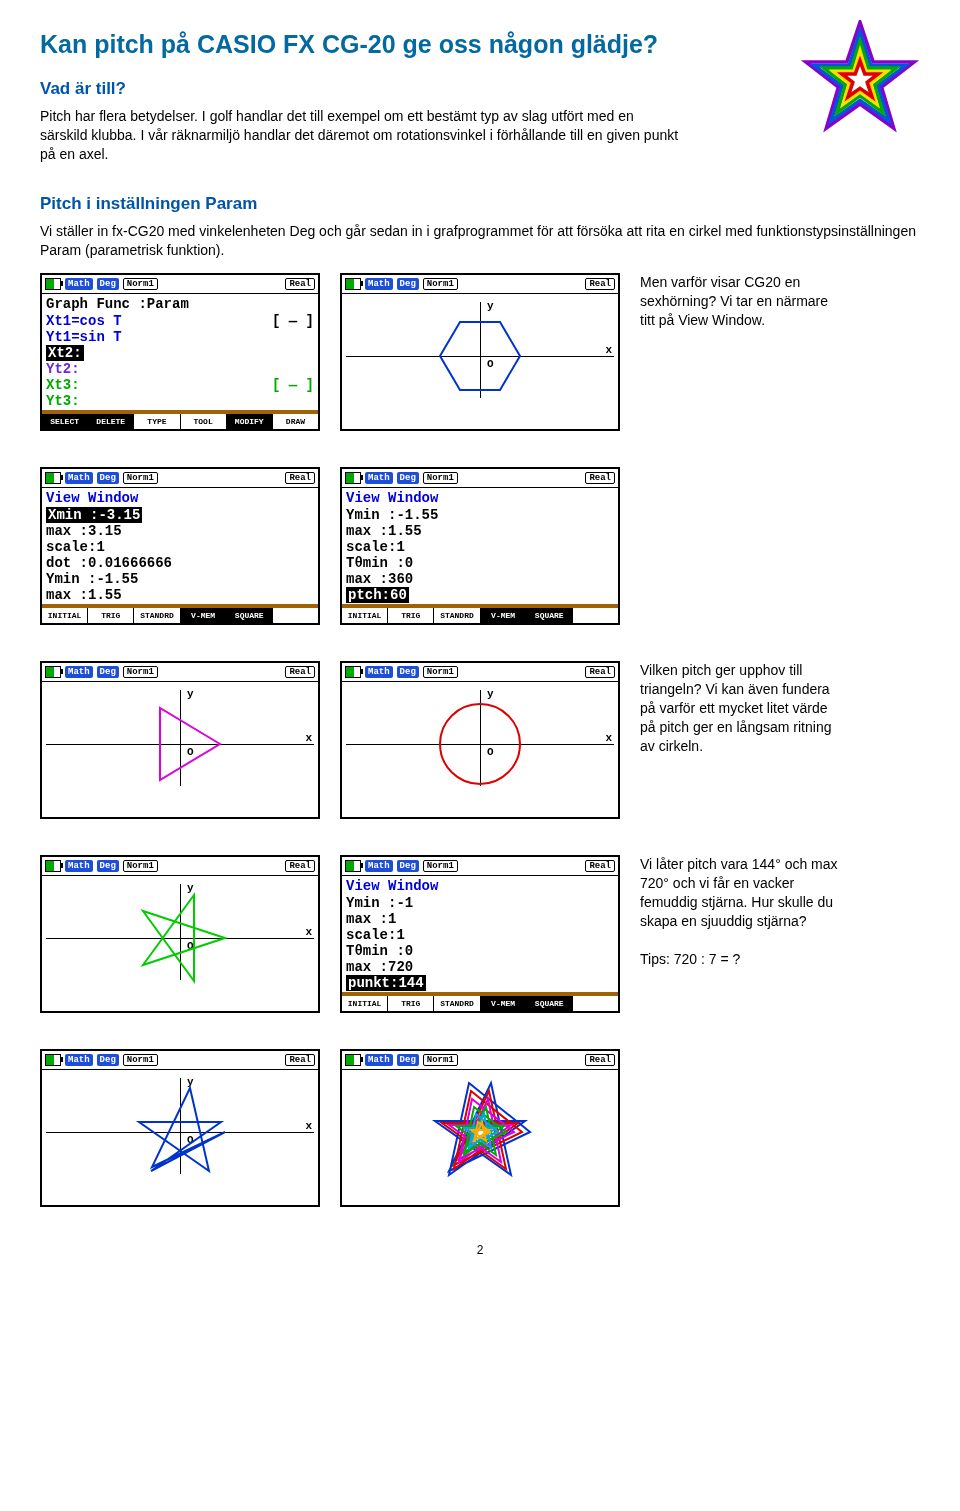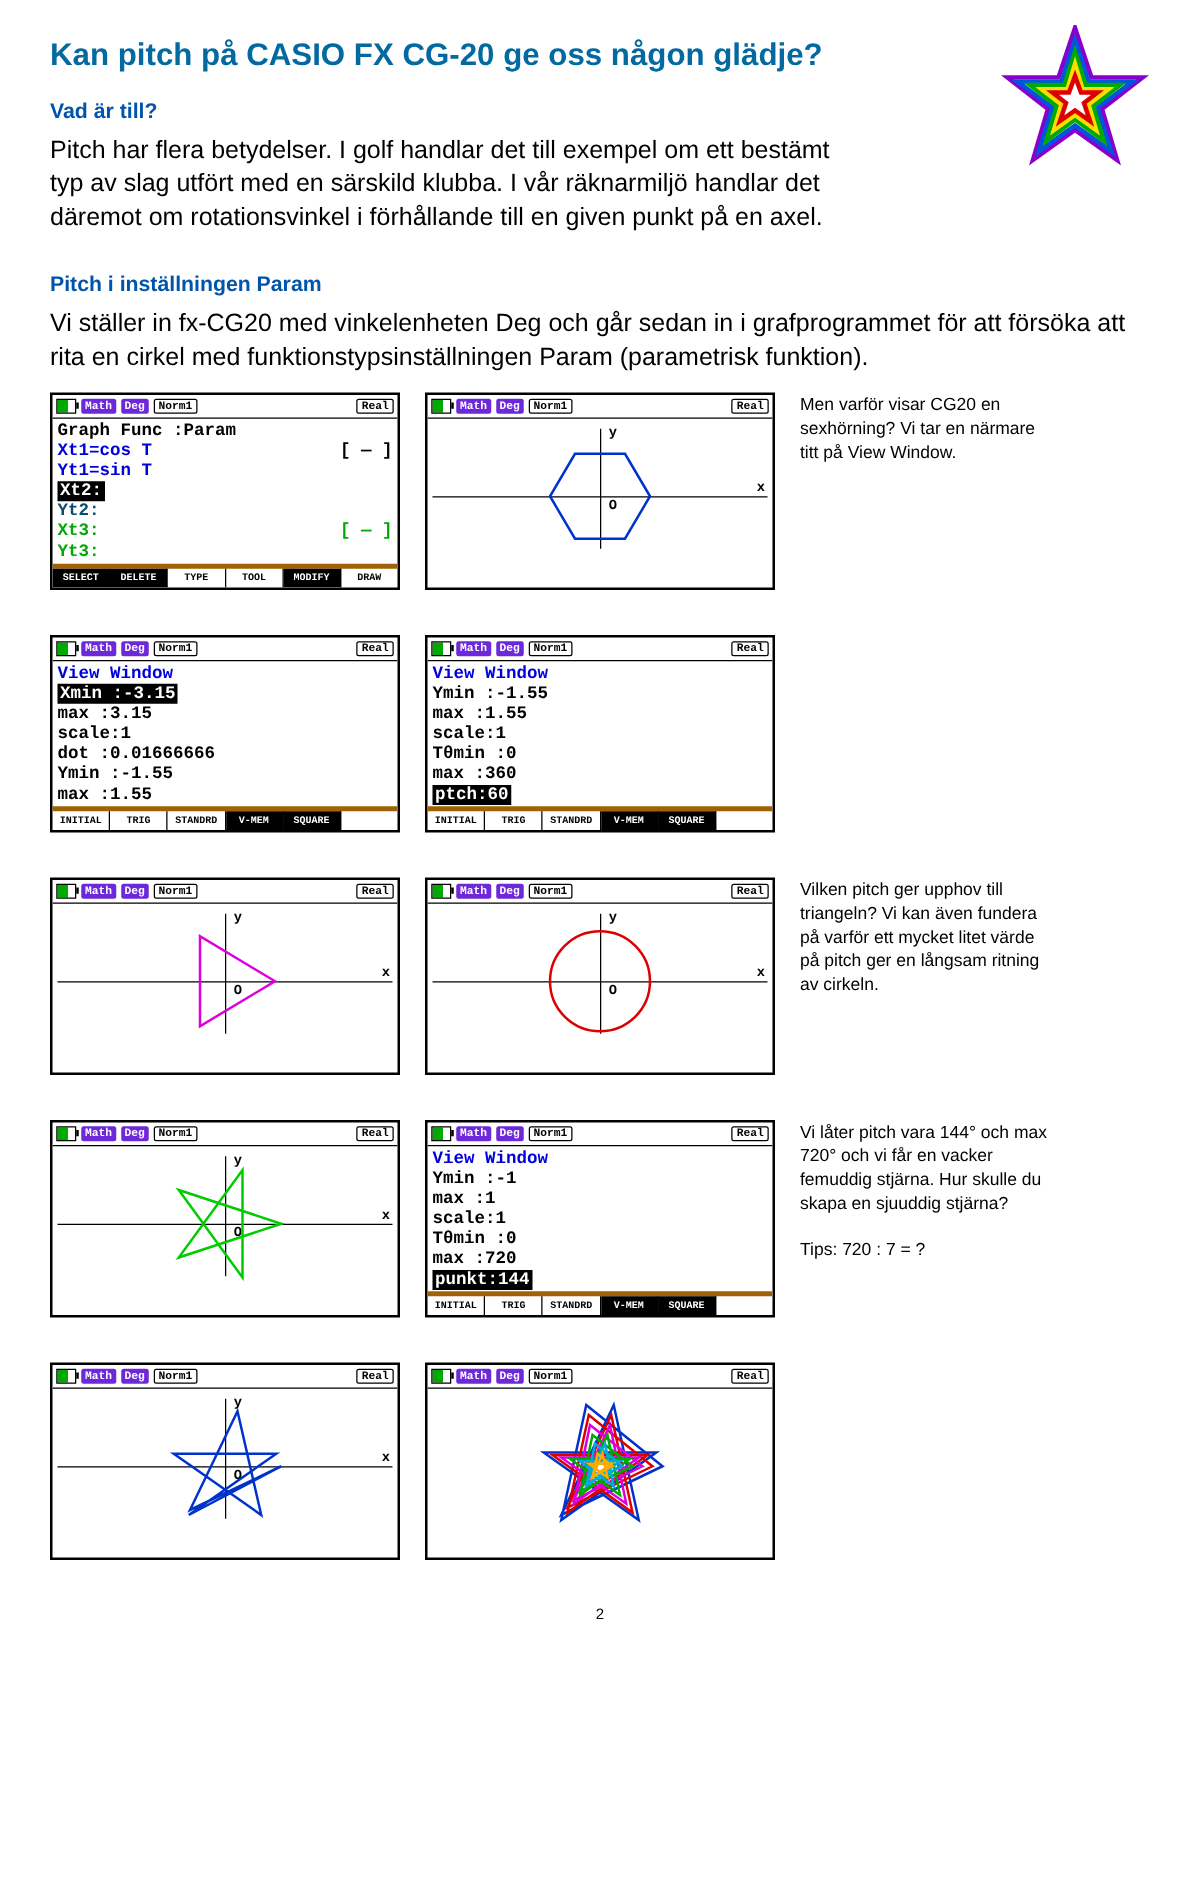--- a/index.html
+++ b/index.html
@@ -1,36 +1,36 @@
 <!DOCTYPE html>
 <html><head>
 <meta charset="utf-8">
 <style>
 body{font-family:Verdana,Geneva,sans-serif;margin:0;padding:30px 40px;background:#fff;color:#000;width:960px;box-sizing:border-box}
 h1{color:#0369a1;font-size:25px;margin:0 0 20px 0;font-weight:bold}
 .author{color:#0055aa;font-size:17px;margin:0 0 18px 0;font-weight:bold}
 h2{color:#0055aa;font-size:17px;margin:0 0 8px 0;font-weight:bold}
-p{font-size:20px;line-height:1.35;margin:0 0 14px 0}
+p{font-size:14px;line-height:1.35;margin:0 0 14px 0}
 .header-wrap{position:relative}
 .star-deco{position:absolute;right:0;top:-10px;width:120px;height:120px}
 .row{display:flex;gap:20px;margin-bottom:36px;align-items:flex-start}
 .calc{border:2px solid #000;width:280px;height:158px;background:#fff;position:relative;font-family:'Courier New',monospace;font-size:13px;box-sizing:border-box;overflow:hidden}
 .calc-top{height:18px;border-bottom:1px solid #000;display:flex;align-items:center;padding:0 3px;gap:4px}
 .batt{width:14px;height:10px;border:1px solid #000;position:relative;background:linear-gradient(90deg,#0a0 60%,#fff 60%)}
 .batt:after{content:"";position:absolute;right:-3px;top:2px;width:2px;height:5px;background:#000}
-.pill{background:#6d28d9;color:#fff;font-size:9px;padding:1px 3px;border-radius:2px;font-weight:bold}
+.pill{background:#1d4ed8;color:#fff;font-size:9px;padding:1px 3px;border-radius:2px;font-weight:bold}
 .pill-w{border:1px solid #000;color:#000;background:#fff;font-size:9px;padding:0 3px;border-radius:2px;font-weight:bold}
 .calc-body{padding:2px 4px;font-weight:bold;font-size:14px;line-height:1.15}
 .calc-foot{position:absolute;bottom:0;left:0;right:0;height:15px;display:flex;border-top:4px solid #a16207}
 .fkey{flex:1;font-size:8px;font-weight:bold;text-align:center;line-height:15px;border-right:1px solid #000}
 .fkey:last-child{border-right:none}
 .fkey.inv{background:#000;color:#fff}
 .sidenote{font-size:14px;line-height:1.35;width:200px}
 .blue{color:#0000dd}
-.red{color:#0c4a6e}
+.red{color:#6d28d9}
 .green{color:#00aa00}
 .hl{background:#000;color:#fff;display:inline-block;padding:0 2px}
 .plot{position:relative;width:100%;height:120px;margin-top:4px}
 .axis-x{position:absolute;left:4px;right:4px;top:58px;height:1px;background:#000}
 .axis-y{position:absolute;top:4px;bottom:20px;left:138px;width:1px;background:#000}
 .lbl-y{position:absolute;left:145px;top:2px;font-size:11px;font-weight:bold}
 .lbl-x{position:absolute;right:6px;top:46px;font-size:11px;font-weight:bold}
 .lbl-o{position:absolute;left:145px;top:60px;font-size:11px;font-weight:bold}
 .pagenum{text-align:center;font-size:12px;margin-top:20px}
 svg{display:block}

